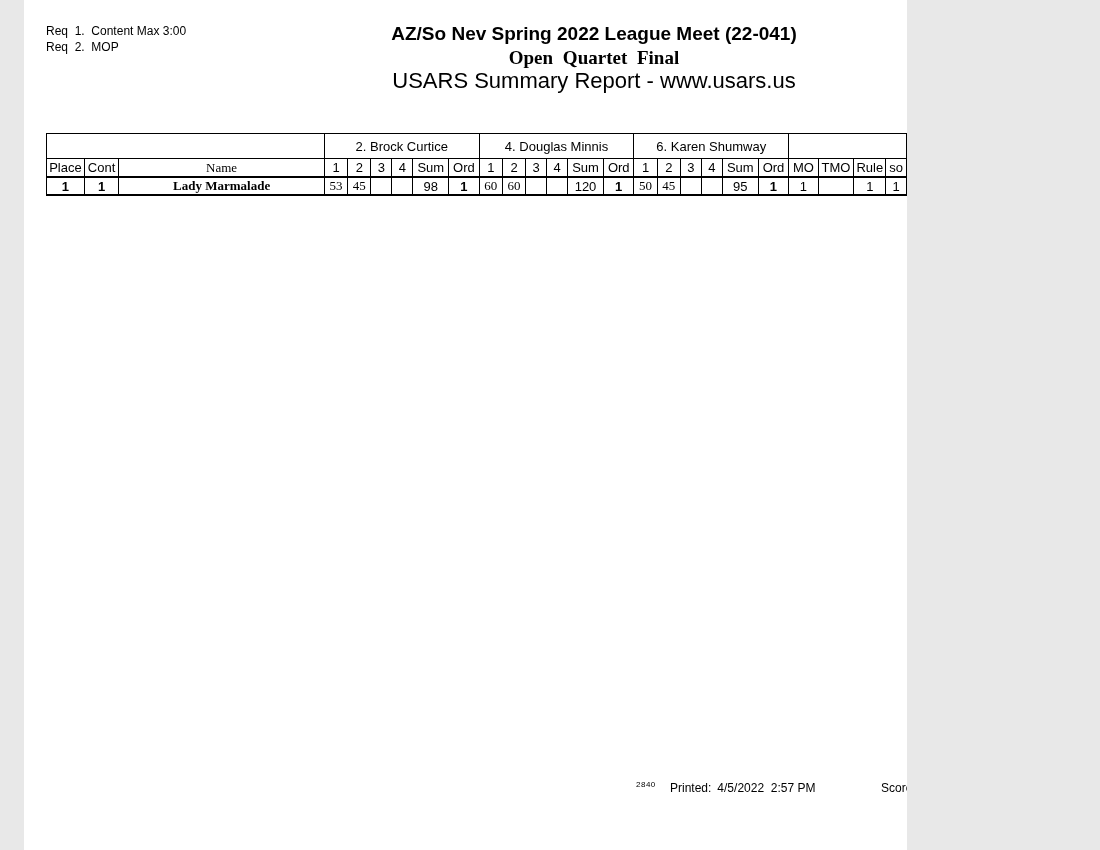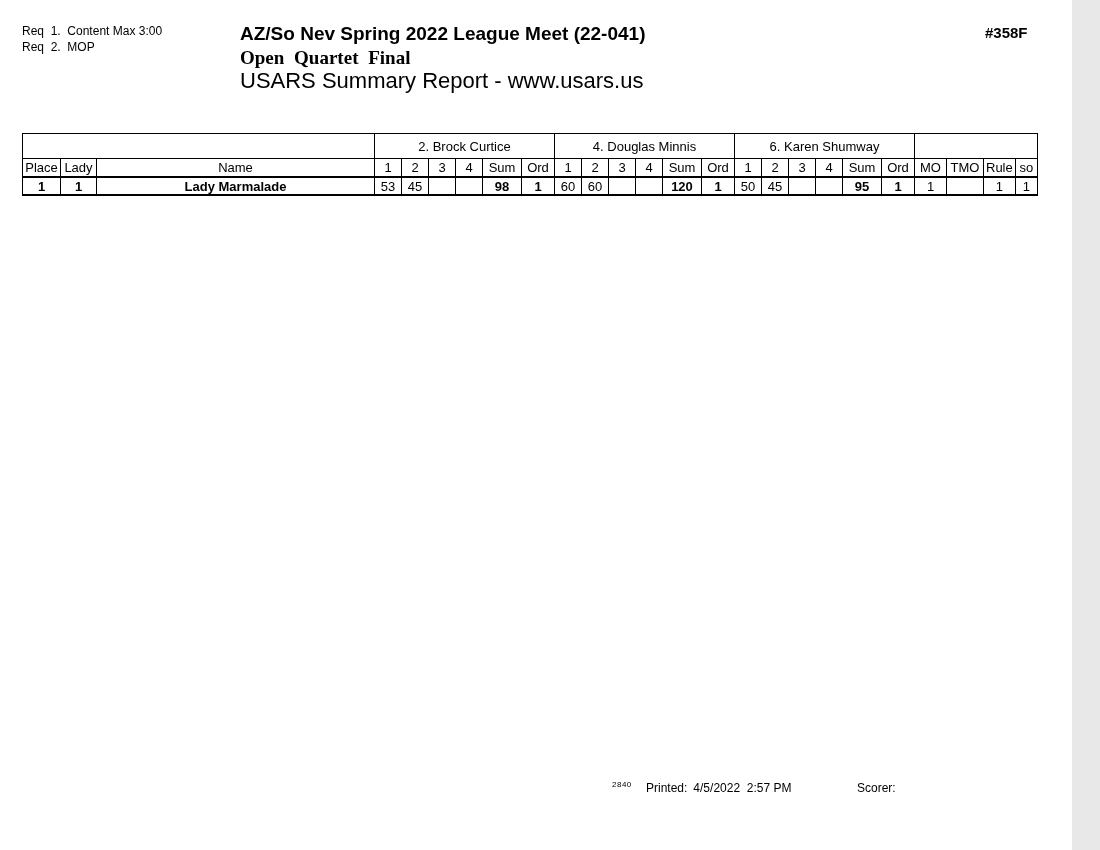--- a/index.html
+++ b/index.html
@@ -1,42 +1,43 @@
 <!DOCTYPE html>
 <html><head>
 <meta charset="utf-8">
 <style>
   html, body { margin: 0; padding: 0; background: #e8e8e8; }
   .page {
     position: relative;
-    width: 1072px;
+    width: 883px;
     height: 850px;
     background: #ffffff;
     font-family: "Liberation Sans", sans-serif;
     color: #000;
     overflow: hidden;
+    margin-left: 24px;
   }
   .pre { white-space: pre; }
 
   
   .req-block {
     position: absolute;
     left: 22px;
     top: 23px;
     font-size: 12px;
     line-height: 16px;
   }
 
   
   .title-block {
     position: absolute;
-    left: 240px;
+    left: 264px;
     top: 22px;
     width: 612px;
-    text-align: left;
+    text-align: center;
   }
   .meet-title   { font-size: 19px; font-weight: bold; line-height: 24px; white-space: pre; }
   .venue-line   { font-size: 14px; line-height: 21px; white-space: pre; }
   .event-title  { font-size: 19px; font-weight: bold; line-height: 23px; word-spacing: 5px; font-family: Liberation Serif, serif; }
   .report-line  { font-size: 22px; line-height: 23px; }
 
   .heat-number {
     position: absolute;
     left: 985px;
     top: 24px;
@@ -67,22 +68,22 @@
   tr.data td  { height: 16px; border-top: 2px solid #000; border-bottom: 2px solid #000; }
   td.nob { border: none; }
   td.judge {
     font-size: 12px;
     text-align: left;
     padding-left: 5px;
     white-space: pre;
     vertical-align: middle;
   }
   td.thick { border-left: 3px solid #000; border-right: 3px solid #000; }
-  td.l { text-align: left;  padding-left: 4px; }
-  td.r { text-align: right; padding-right: 4px; font-weight: bold; }
+  td.l { text-align: left;  padding-left: 4px; font-family: Liberation Serif, serif; }
+  td.r { text-align: right; padding-right: 4px; }
   td.b { font-weight: bold; }
 
   
   .footer-version {
     position: absolute;
     left: 612px;
     top: 780px;
     font-size: 8px;
     letter-spacing: 0.5px;
   }
@@ -150,21 +151,21 @@
     <tbody>
         <tr class="band">
       <td class="nob" colspan="3"></td>
       <td class="judge" colspan="6">2.  Brock Curtice</td>
       <td class="judge" colspan="6">4.  Douglas Minnis</td>
       <td class="judge" colspan="6">6.  Karen Shumway</td>
       <td class="nob" colspan="4"></td>
     </tr>
     <tr class="hdr">
       <td>Place</td>
-      <td>Lady</td>
+      <td>Cont</td>
       <td class="l">Name</td>
 
       <td>1</td>
       <td>2</td>
       <td>3</td>
       <td>4</td>
       <td>Sum</td>
       <td class="thick">Ord</td>
 
       <td>1</td>

